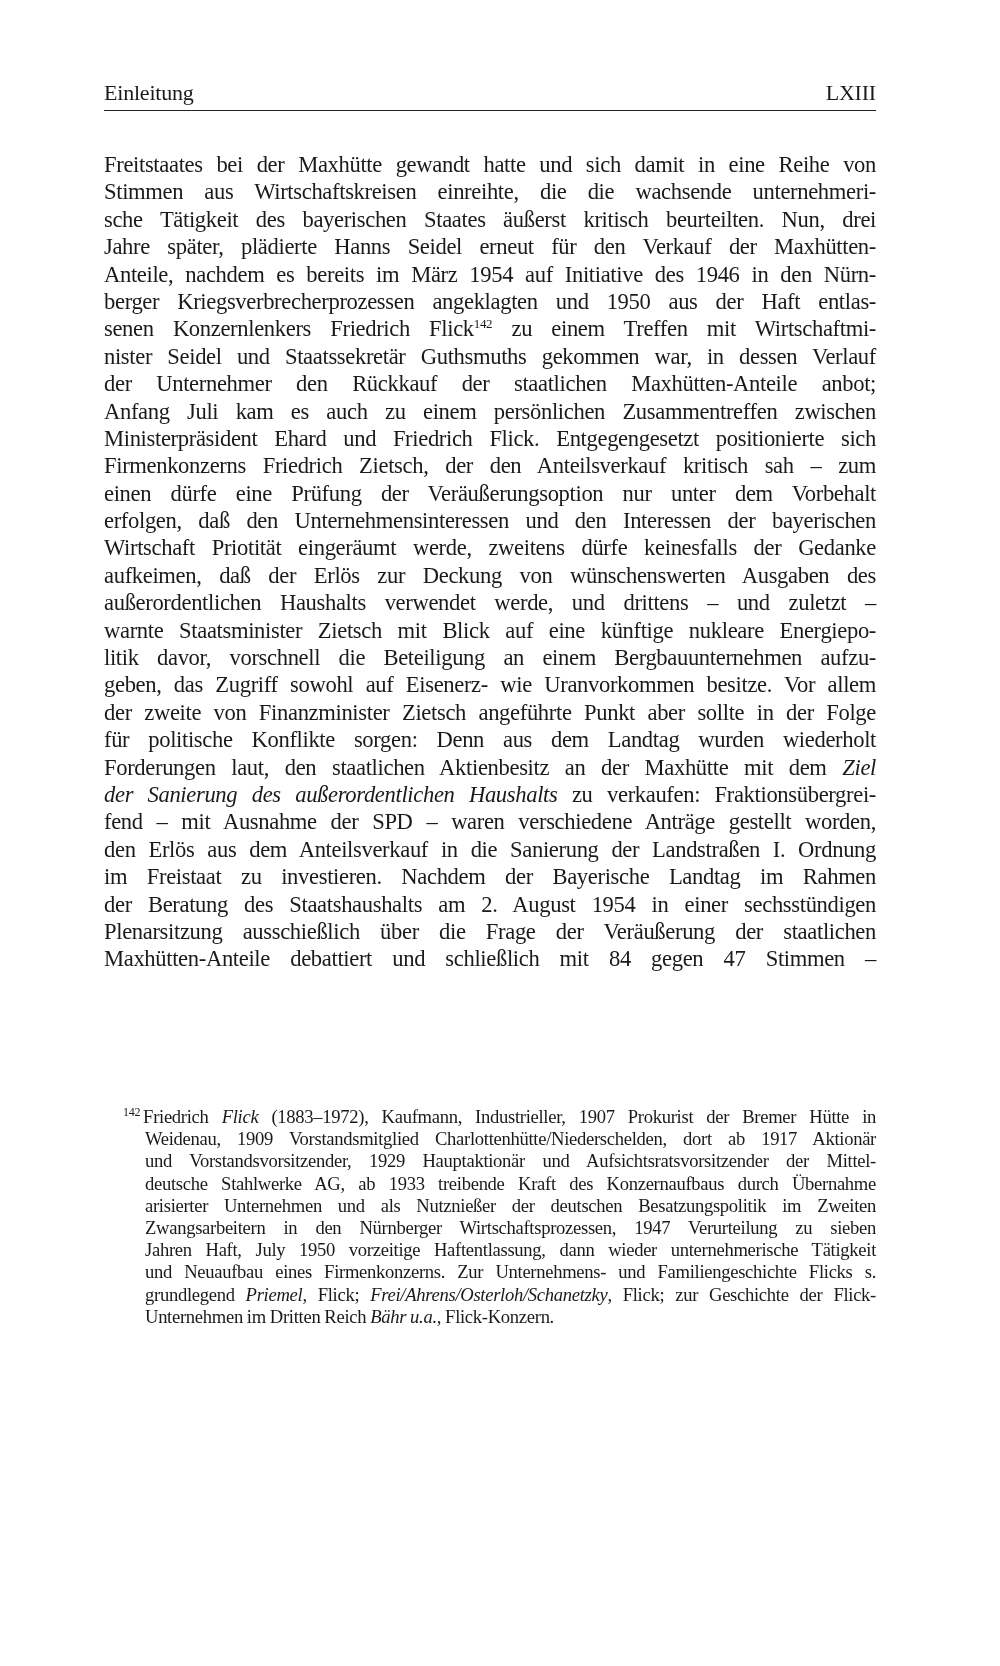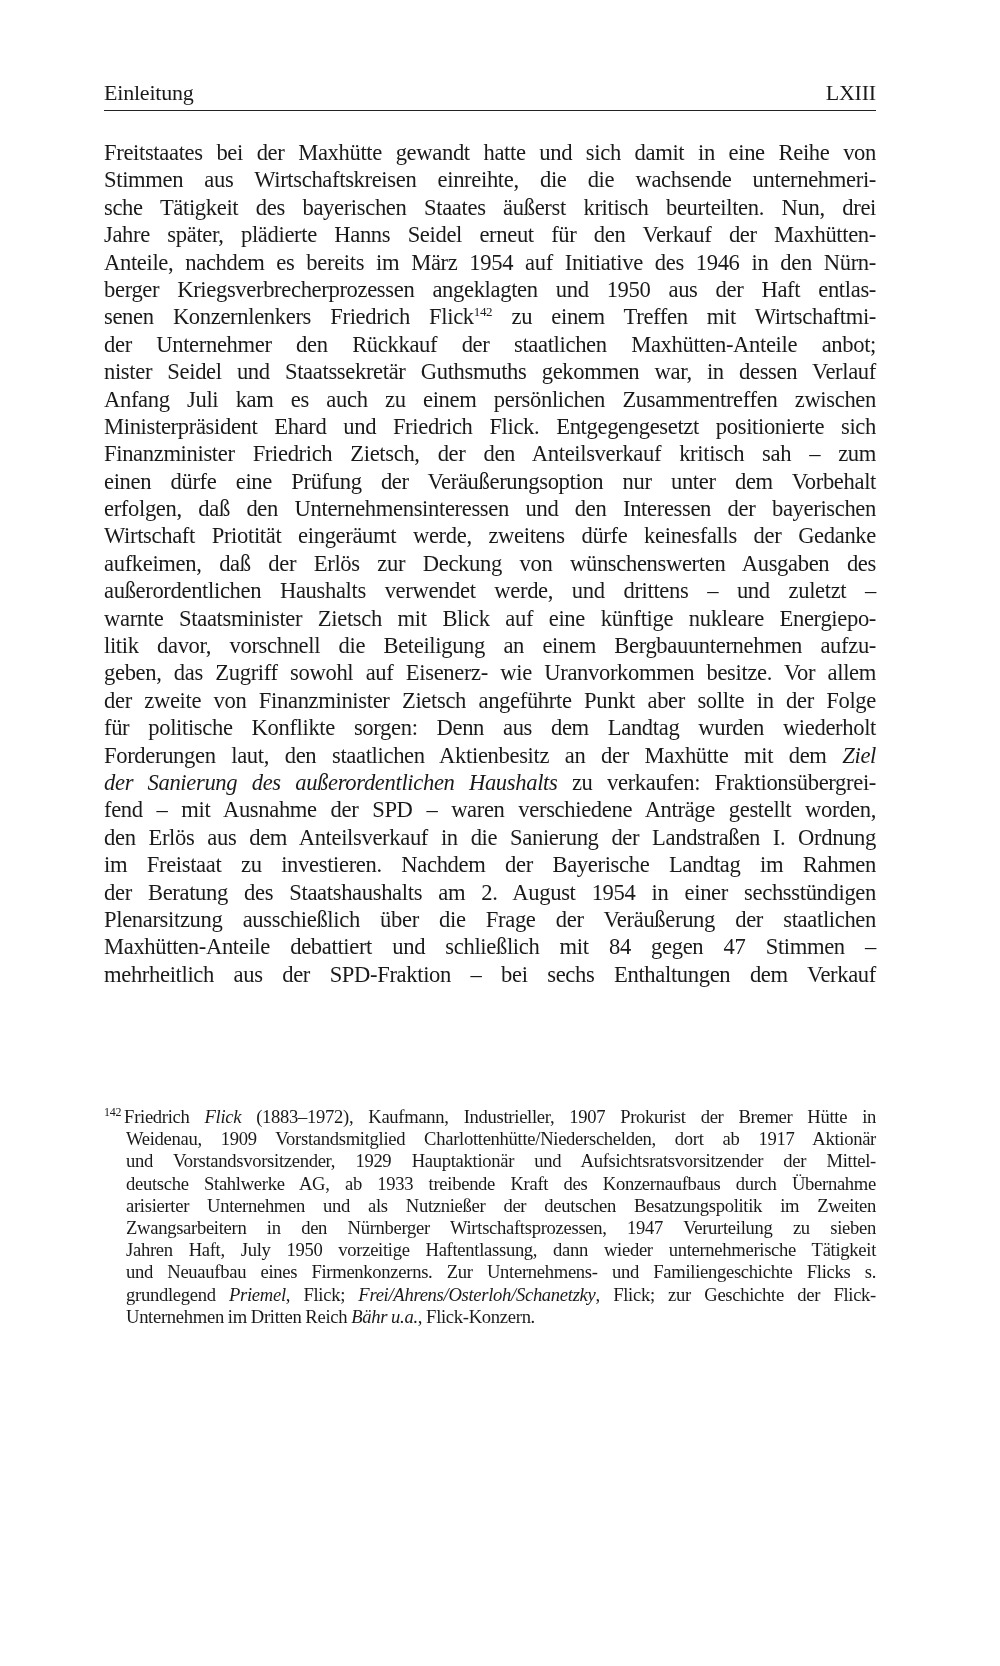--- a/index.html
+++ b/index.html
@@ -1,26 +1,26 @@
 <!DOCTYPE html>
 <html><head>
   <meta charset="utf-8">
   <style>
     html, body { margin: 0; padding: 0; background: #ffffff; }
     body { width: 1000px; height: 1666px; position: relative; overflow: hidden; color: #1a1a1a; font-family: "Liberation Serif", "DejaVu Serif", serif; }
     .page { position: absolute; left: 104px; top: 78px; width: 772px; }
     .running-head { display: flex; justify-content: space-between; align-items: flex-end; font-size: 22px; height: 30px; line-height: 30px; letter-spacing: -0.2px; }
     .rule { height: 0; border-top: 1.4px solid #222; margin-top: 2px; }
-    .body-text { margin-top: 28px; font-size: 22.6px; line-height: 27.4px; text-align: justify; letter-spacing: -0.35px; word-spacing: -0.5px; }
+    .body-text { margin-top: 40px; font-size: 22.6px; line-height: 27.4px; text-align: justify; letter-spacing: -0.35px; word-spacing: -0.5px; }
     .line { display: block; white-space: nowrap; text-align: justify; text-align-last: justify; height: 27.4px; overflow: visible; }
     .line.last { text-align-last: justify; }
     .fn-line.last { text-align-last: left; }
     sup { font-size: 13px; vertical-align: 0; position: relative; top: -8px; line-height: 0; }
     .footnotes { position: absolute; left: 104px; top: 1106px; width: 772px; font-size: 18.6px; line-height: 22.2px; letter-spacing: -0.3px; word-spacing: -0.4px; }
-    .fn-line { display: block; white-space: nowrap; text-align: justify; text-align-last: justify; height: 22.2px; padding-left: 22px; }
+    .fn-line { display: block; white-space: nowrap; text-align: justify; text-align-last: justify; height: 22.2px; padding-left: 22px; margin-left: 19px; }
     .fn-line.first { padding-left: 0; }
     .fn-mark { font-size: 12px; position: relative; top: -7px; margin-right: 3px; }
     em { font-style: italic; }
   </style>
 </head>
 <body>
 
 <div class="page">
   <div class="running-head">
     <span>Einleitung</span>
@@ -28,44 +28,43 @@
   </div>
   <div class="rule"></div>
   <div class="body-text" id="body-text">
       <span class="line">Freitstaates bei der Maxhütte gewandt hatte und sich damit in eine Reihe von</span>
       <span class="line">Stimmen aus Wirtschaftskreisen einreihte, die die wachsende unternehmeri-</span>
       <span class="line">sche Tätigkeit des bayerischen Staates äußerst kritisch beurteilten. Nun, drei</span>
       <span class="line">Jahre später, plädierte Hanns Seidel erneut für den Verkauf der Maxhütten-</span>
       <span class="line">Anteile, nachdem es bereits im März 1954 auf Initiative des 1946 in den Nürn-</span>
       <span class="line">berger Kriegsverbrecherprozessen angeklagten und 1950 aus der Haft entlas-</span>
       <span class="line">senen Konzernlenkers Friedrich Flick<sup>142</sup> zu einem Treffen mit Wirtschaftmi-</span>
+      <span class="line">nister Seidel und Staatssekretär Guthsmuths gekommen war, in dessen Verlauf</span>
       <span class="line">der Unternehmer den Rückkauf der staatlichen Maxhütten-Anteile anbot;</span>
-      <span class="line">nister Seidel und Staatssekretär Guthsmuths gekommen war, in dessen Verlauf</span>
       <span class="line">Anfang Juli kam es auch zu einem persönlichen Zusammentreffen zwischen</span>
       <span class="line">Ministerpräsident Ehard und Friedrich Flick. Entgegengesetzt positionierte sich</span>
-      <span class="line">Finanzminister Friedrich Zietsch, der den Anteilsverkauf kritisch sah – zum</span>
+      <span class="line">Firmenkonzerns Friedrich Zietsch, der den Anteilsverkauf kritisch sah – zum</span>
       <span class="line">einen dürfe eine Prüfung der Veräußerungsoption nur unter dem Vorbehalt</span>
       <span class="line">erfolgen, daß den Unternehmensinteressen und den Interessen der bayerischen</span>
       <span class="line">Wirtschaft Priotität eingeräumt werde, zweitens dürfe keinesfalls der Gedanke</span>
       <span class="line">aufkeimen, daß der Erlös zur Deckung von wünschenswerten Ausgaben des</span>
       <span class="line">außerordentlichen Haushalts verwendet werde, und drittens – und zuletzt –</span>
       <span class="line">warnte Staatsminister Zietsch mit Blick auf eine künftige nukleare Energiepo-</span>
       <span class="line">litik davor, vorschnell die Beteiligung an einem Bergbauunternehmen aufzu-</span>
       <span class="line">geben, das Zugriff sowohl auf Eisenerz- wie Uranvorkommen besitze. Vor allem</span>
       <span class="line">der zweite von Finanzminister Zietsch angeführte Punkt aber sollte in der Folge</span>
       <span class="line">für politische Konflikte sorgen: Denn aus dem Landtag wurden wiederholt</span>
       <span class="line">Forderungen laut, den staatlichen Aktienbesitz an der Maxhütte mit dem <em>Ziel</em></span>
       <span class="line"><em>der Sanierung des außerordentlichen Haushalts</em> zu verkaufen: Fraktionsübergrei-</span>
       <span class="line">fend – mit Ausnahme der SPD – waren verschiedene Anträge gestellt worden,</span>
       <span class="line">den Erlös aus dem Anteilsverkauf in die Sanierung der Landstraßen I. Ordnung</span>
       <span class="line">im Freistaat zu investieren. Nachdem der Bayerische Landtag im Rahmen</span>
       <span class="line">der Beratung des Staatshaushalts am 2. August 1954 in einer sechsstündigen</span>
       <span class="line">Plenarsitzung ausschießlich über die Frage der Veräußerung der staatlichen</span>
       <span class="line">Maxhütten-Anteile debattiert und schließlich mit 84 gegen 47 Stimmen –</span>
-      <span class="line last">mehrheitlich aus der SPD-Fraktion – bei sechs Enthaltungen dem Verkauf</span>
     </div>
 </div>
 
 <div class="footnotes" id="footnotes">
     <span class="fn-line first"><span class="fn-mark">142</span>Friedrich <em>Flick</em> (1883–1972), Kaufmann, Industrieller, 1907 Prokurist der Bremer Hütte in</span>
     <span class="fn-line">Weidenau, 1909 Vorstandsmitglied Charlottenhütte/Niederschelden, dort ab 1917 Aktionär</span>
     <span class="fn-line">und Vorstandsvorsitzender, 1929 Hauptaktionär und Aufsichtsratsvorsitzender der Mittel-</span>
     <span class="fn-line">deutsche Stahlwerke AG, ab 1933 treibende Kraft des Konzernaufbaus durch Übernahme</span>
     <span class="fn-line">arisierter Unternehmen und als Nutznießer der deutschen Besatzungspolitik im Zweiten</span>
     <span class="fn-line">Zwangsarbeitern in den Nürnberger Wirtschaftsprozessen, 1947 Verurteilung zu sieben</span>

